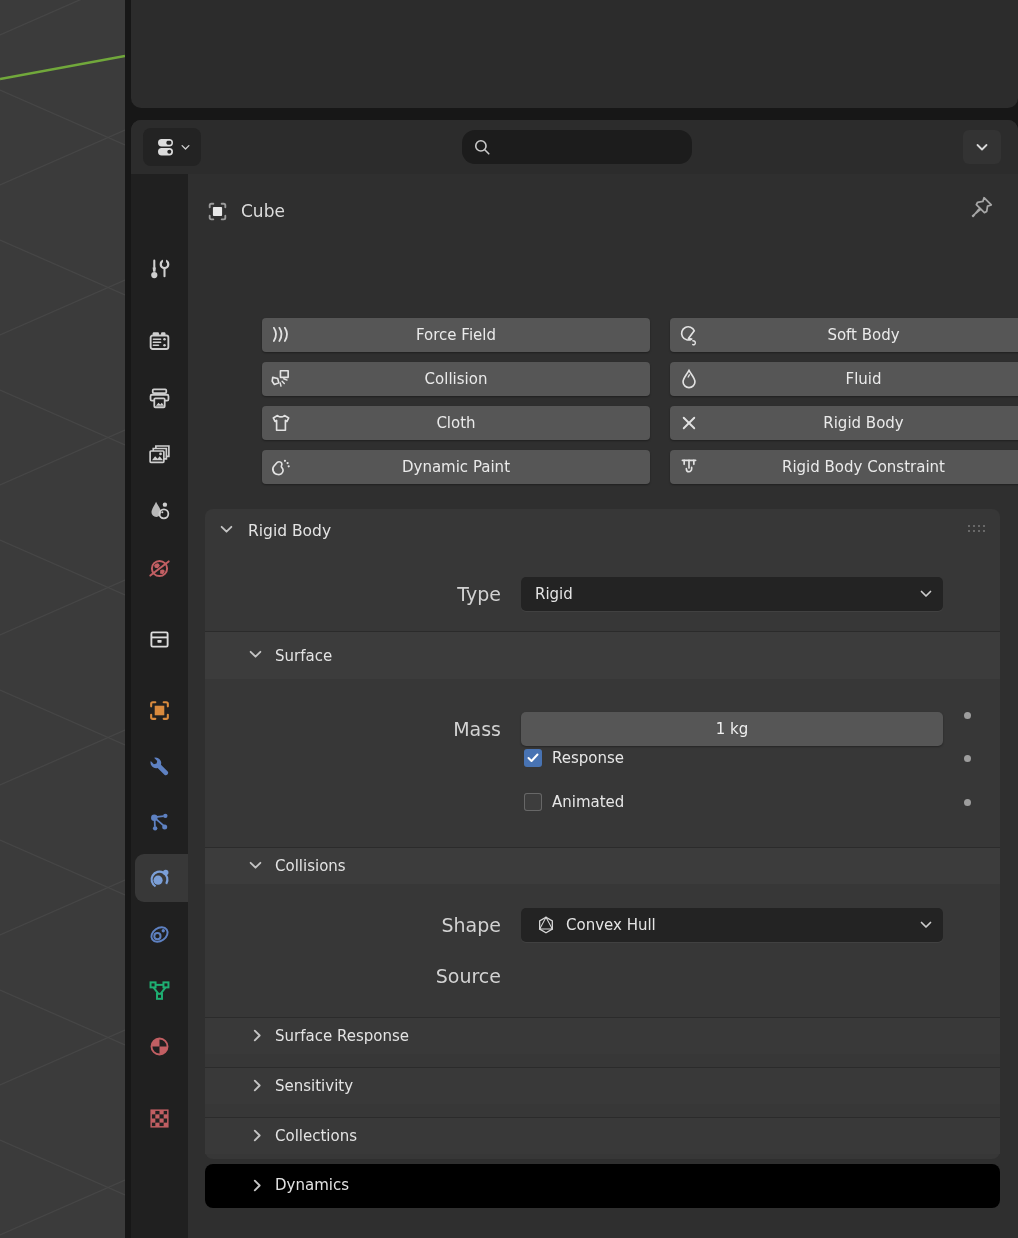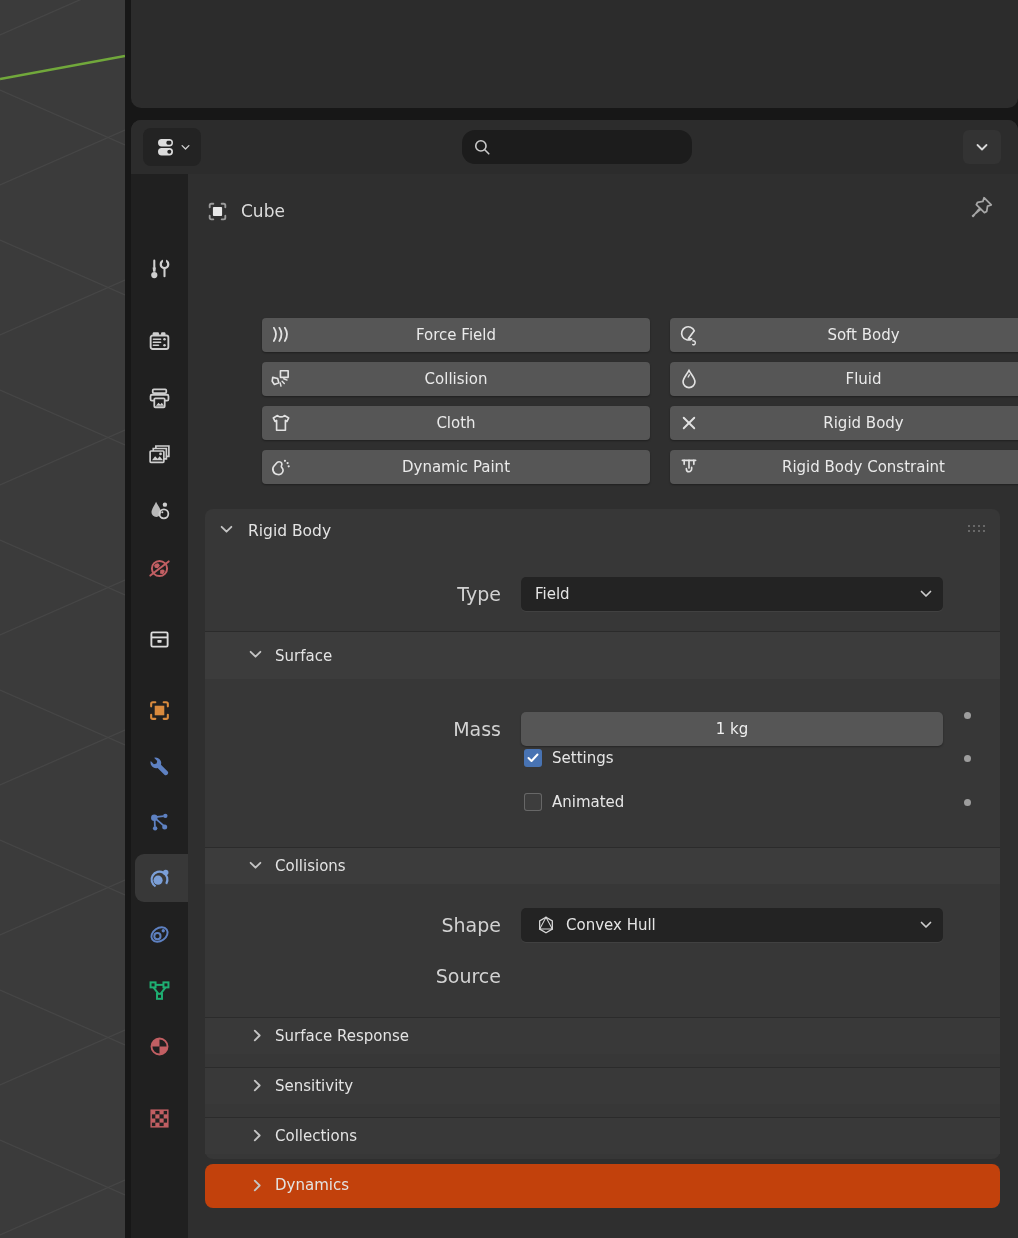--- a/index.html
+++ b/index.html
@@ -59,21 +59,21 @@
   .cb{position:absolute;left:319px;width:18px;height:18px;border-radius:3px;
     background:#3d3d3d;box-shadow:inset 0 0 0 1px #676767;display:flex;align-items:center;justify-content:center;}
   .cb.checked{background:#4873b3;box-shadow:none;}
   .cb-label{position:absolute;left:347px;width:200px;color:#e6e6e6;font-size:15px;}
   .deco-dot{position:absolute;left:759px;width:7px;height:7px;border-radius:50%;background:#9d9d9d;}
   .chev-wrap{position:absolute;width:14px;height:14px;}
   #drag-dots{position:absolute;right:14px;top:16px;width:18px;height:8px;}
   #drag-dots span{position:absolute;width:2px;height:2px;background:#7a7a7a;border-radius:50%;
     box-shadow:5px 0 #7a7a7a,10px 0 #7a7a7a,15px 0 #7a7a7a,0 5px #7a7a7a,5px 5px #7a7a7a,10px 5px #7a7a7a,15px 5px #7a7a7a;}
 
-  #dyn-panel{left:17px;top:990px;width:795px;height:44px;background:#c2410c;border-radius:8px;}
+  #dyn-panel{left:17px;top:990px;width:795px;height:44px;background:#000000;border-radius:8px;}
   svg{display:block;}
 </style>
 </head>
 <body>
 
 <div id="screen">
 
   <div class="abs" id="viewport">
     <svg width="125" height="1238" viewBox="0 0 125 1238">
       <g stroke="#464646" stroke-width="1.3">
@@ -399,21 +399,21 @@
           </span>
           <span class="sec-title abs" style="left:43px;top:13px;font-size:15.5px">Rigid Body</span>
           <div id="drag-dots">
               <span></span>
             </div>
         </div>
 
         <div class="panel-row" style="top:68px">
           <span class="row-label">Type</span>
           <div class="dropdown">
-            <span>Field</span>
+            <span>Rigid</span>
             <span class="dd-chev">
               <svg width="12" height="8" viewBox="0 0 12 8">
                   <polyline points="1.5,1.5 6,6 10.5,1.5" fill="none" stroke="#cccccc" stroke-width="1.7" stroke-linecap="round" stroke-linejoin="round"></polyline>
                 </svg>
             </span>
           </div>
         </div>
 
         <div class="band" style="top:122px;height:48px">
           <span class="chev-wrap" style="left:44px;top:18px">
@@ -431,21 +431,21 @@
           </div>
         </div>
         <span class="deco-dot" style="top:203px"></span>
 
         <div class="panel-row" style="top:238px;height:22px">
           <span class="cb checked" style="top:2px">
             <svg width="12" height="10" viewBox="0 0 12 10" style="visibility: visible;">
               <polyline points="1.5,5 4.5,8 10.5,1.5" fill="none" stroke="#ffffff" stroke-width="2" stroke-linecap="round" stroke-linejoin="round"></polyline>
             </svg>
           </span>
-          <span class="cb-label" style="top:2px">Settings</span>
+          <span class="cb-label" style="top:2px">Response</span>
         </div>
         <span class="deco-dot" style="top:246px"></span>
 
         <div class="panel-row" style="top:282px;height:22px">
           <span class="cb" style="top:2px">
             <svg width="12" height="10" viewBox="0 0 12 10" class="checkmark" style="visibility:hidden">
               <polyline points="1.5,5 4.5,8 10.5,1.5" fill="none" stroke="#ffffff" stroke-width="2"></polyline>
             </svg>
           </span>
           <span class="cb-label" style="top:2px">Animated</span>

